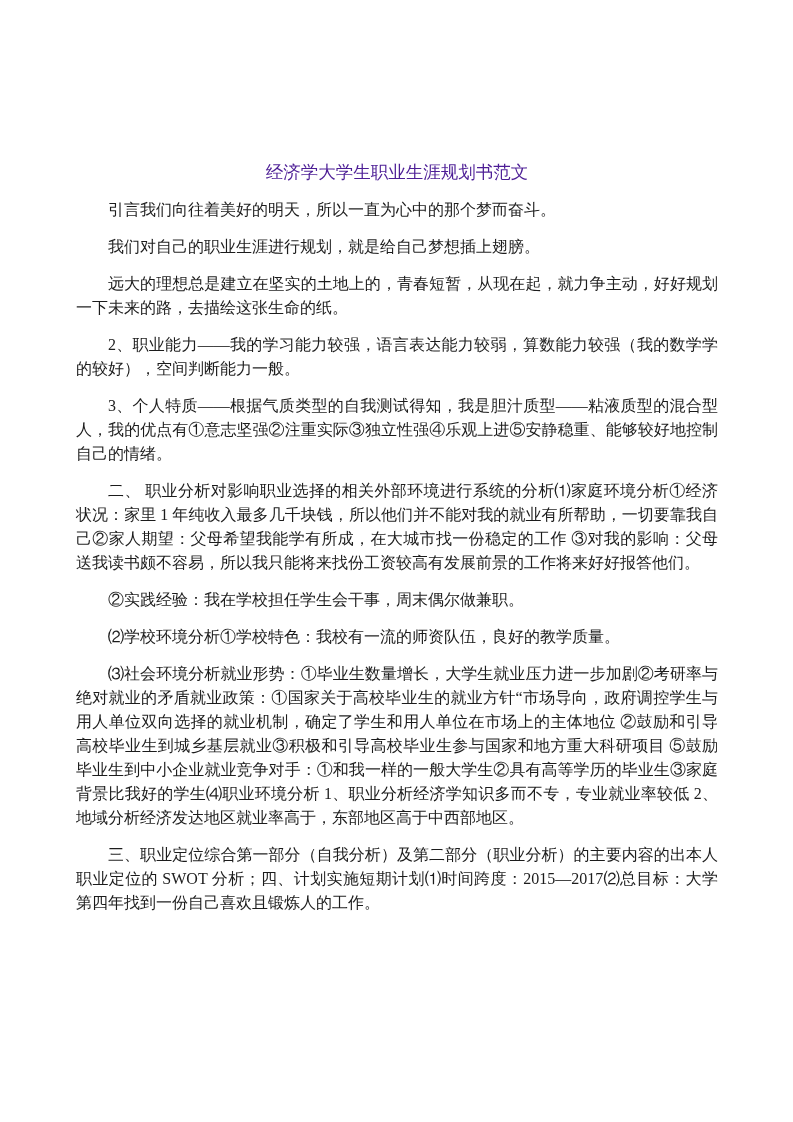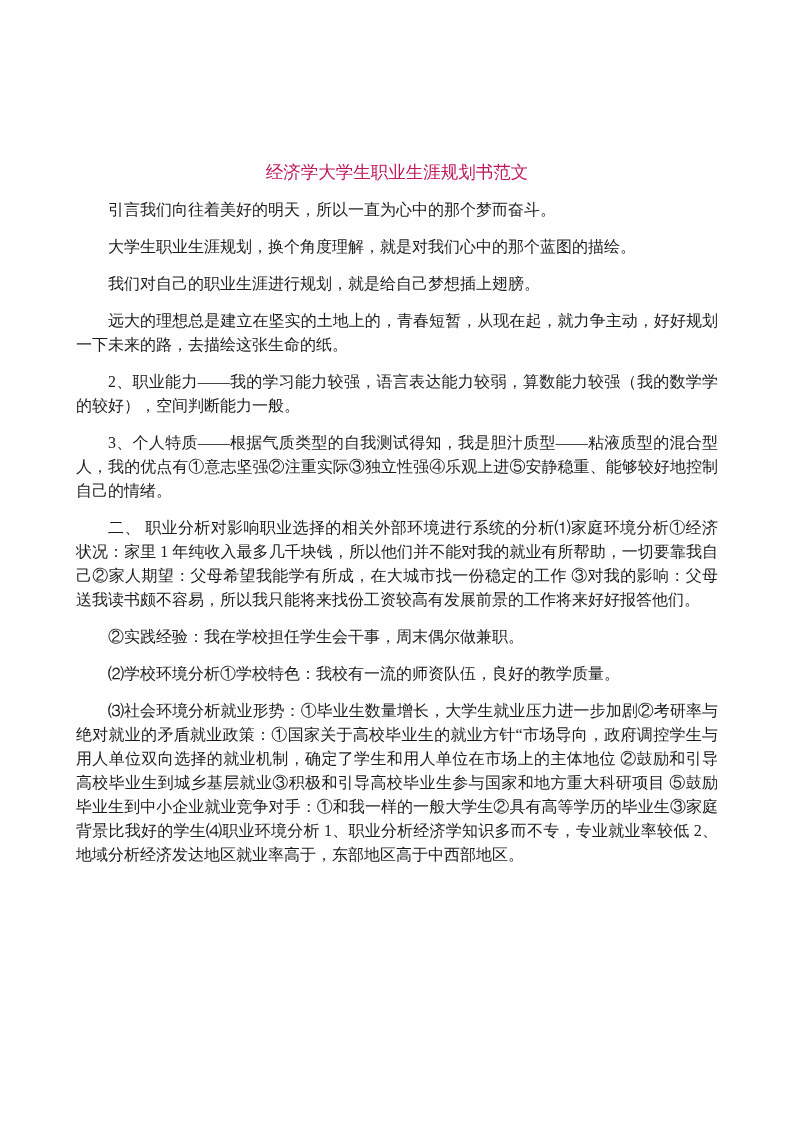--- a/index.html
+++ b/index.html
@@ -21,42 +21,42 @@
     left: 63px;
     top: 0;
     width: 668px;
   }
   .doc-title {
     margin: 160px 0 14px 0;
     font-size: 17.5px;
     font-weight: normal;
     line-height: 24px;
     text-align: center;
-    color: #be185d;
+    color: #4c1d95;
   }
   .para {
     margin: 13px;
     font-size: 16px;
     line-height: 24px;
     text-align: justify;
     text-indent: 2em;
     color: #1c1c1c;
     word-break: break-all;
   }
 </style>
 </head>
 <body>
 
 <div class="page">
   <div class="content">
     <h1 class="doc-title">经济学大学生职业生涯规划书范文</h1>
     <p class="para">引言我们向往着美好的明天，所以一直为心中的那个梦而奋斗。</p>
-    <p class="para">大学生职业生涯规划，换个角度理解，就是对我们心中的那个蓝图的描绘。</p>
     <p class="para">我们对自己的职业生涯进行规划，就是给自己梦想插上翅膀。</p>
     <p class="para">远大的理想总是建立在坚实的土地上的，青春短暂，从现在起，就力争主动，好好规划一下未来的路，去描绘这张生命的纸。</p>
     <p class="para">2、职业能力——我的学习能力较强，语言表达能力较弱，算数能力较强（我的数学学的较好），空间判断能力一般。</p>
     <p class="para">3、个人特质——根据气质类型的自我测试得知，我是胆汁质型——粘液质型的混合型人，我的优点有①意志坚强②注重实际③独立性强④乐观上进⑤安静稳重、能够较好地控制自己的情绪。</p>
     <p class="para">二、 职业分析对影响职业选择的相关外部环境进行系统的分析⑴家庭环境分析①经济状况：家里 1 年纯收入最多几千块钱，所以他们并不能对我的就业有所帮助，一切要靠我自己②家人期望：父母希望我能学有所成，在大城市找一份稳定的工作 ③对我的影响：父母送我读书颇不容易，所以我只能将来找份工资较高有发展前景的工作将来好好报答他们。</p>
     <p class="para">②实践经验：我在学校担任学生会干事，周末偶尔做兼职。</p>
     <p class="para">⑵学校环境分析①学校特色：我校有一流的师资队伍，良好的教学质量。</p>
     <p class="para">⑶社会环境分析就业形势：①毕业生数量增长，大学生就业压力进一步加剧②考研率与绝对就业的矛盾就业政策：①国家关于高校毕业生的就业方针“市场导向，政府调控学生与用人单位双向选择的就业机制，确定了学生和用人单位在市场上的主体地位 ②鼓励和引导高校毕业生到城乡基层就业③积极和引导高校毕业生参与国家和地方重大科研项目 ⑤鼓励毕业生到中小企业就业竞争对手：①和我一样的一般大学生②具有高等学历的毕业生③家庭背景比我好的学生⑷职业环境分析 1、职业分析经济学知识多而不专，专业就业率较低 2、地域分析经济发达地区就业率高于，东部地区高于中西部地区。</p>
+    <p class="para">三、职业定位综合第一部分（自我分析）及第二部分（职业分析）的主要内容的出本人职业定位的 SWOT 分析；四、计划实施短期计划⑴时间跨度：2015—2017⑵总目标：大学第四年找到一份自己喜欢且锻炼人的工作。</p>
   </div>
 </div>
 
 </body></html>

